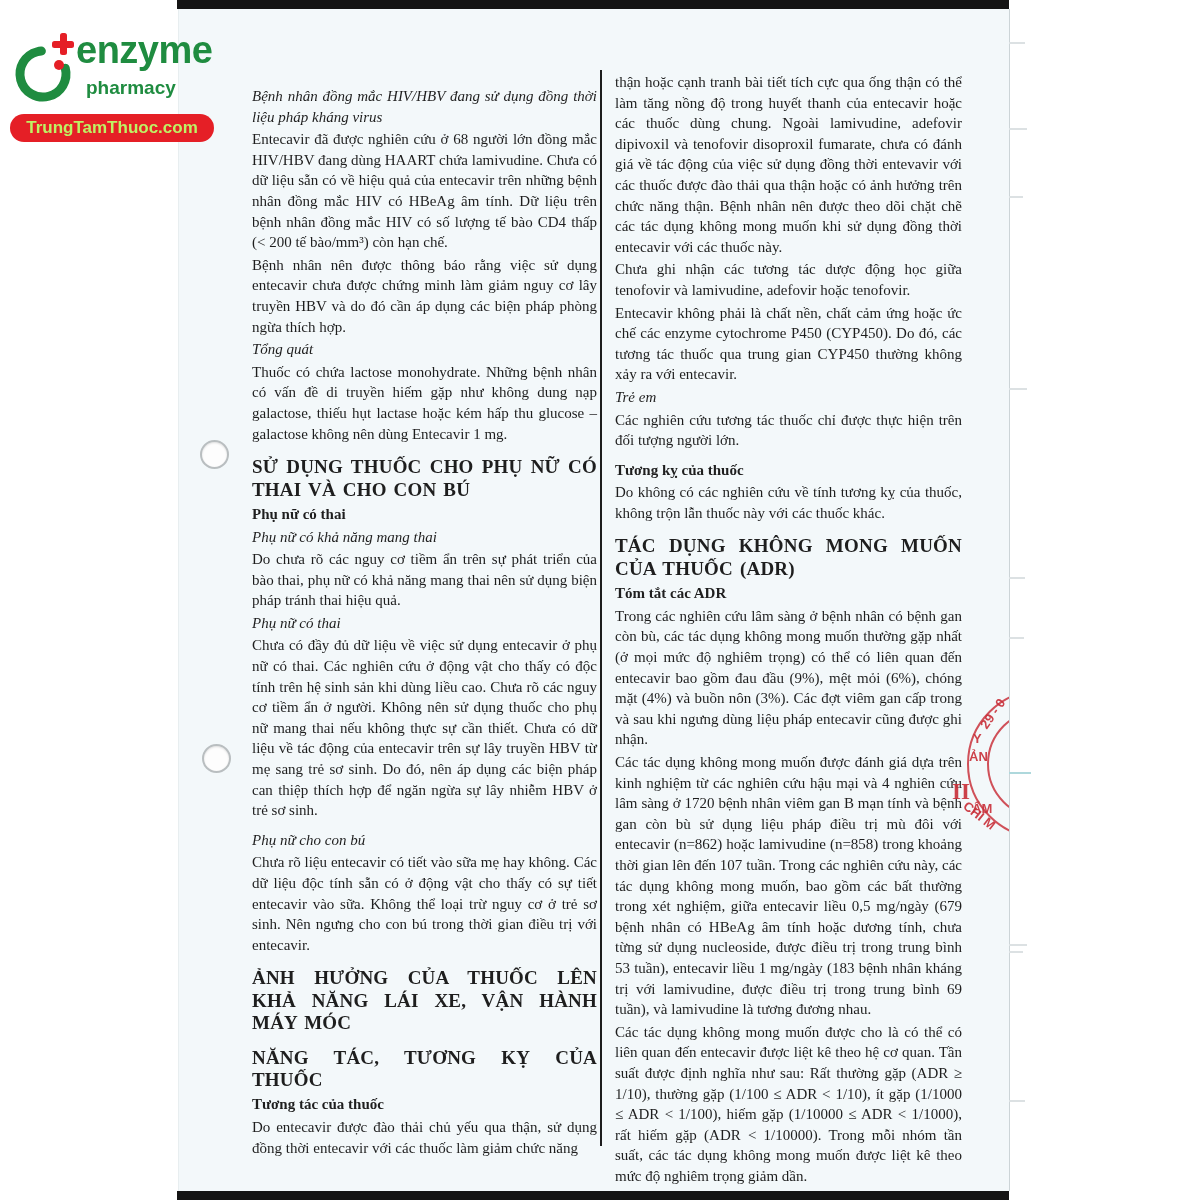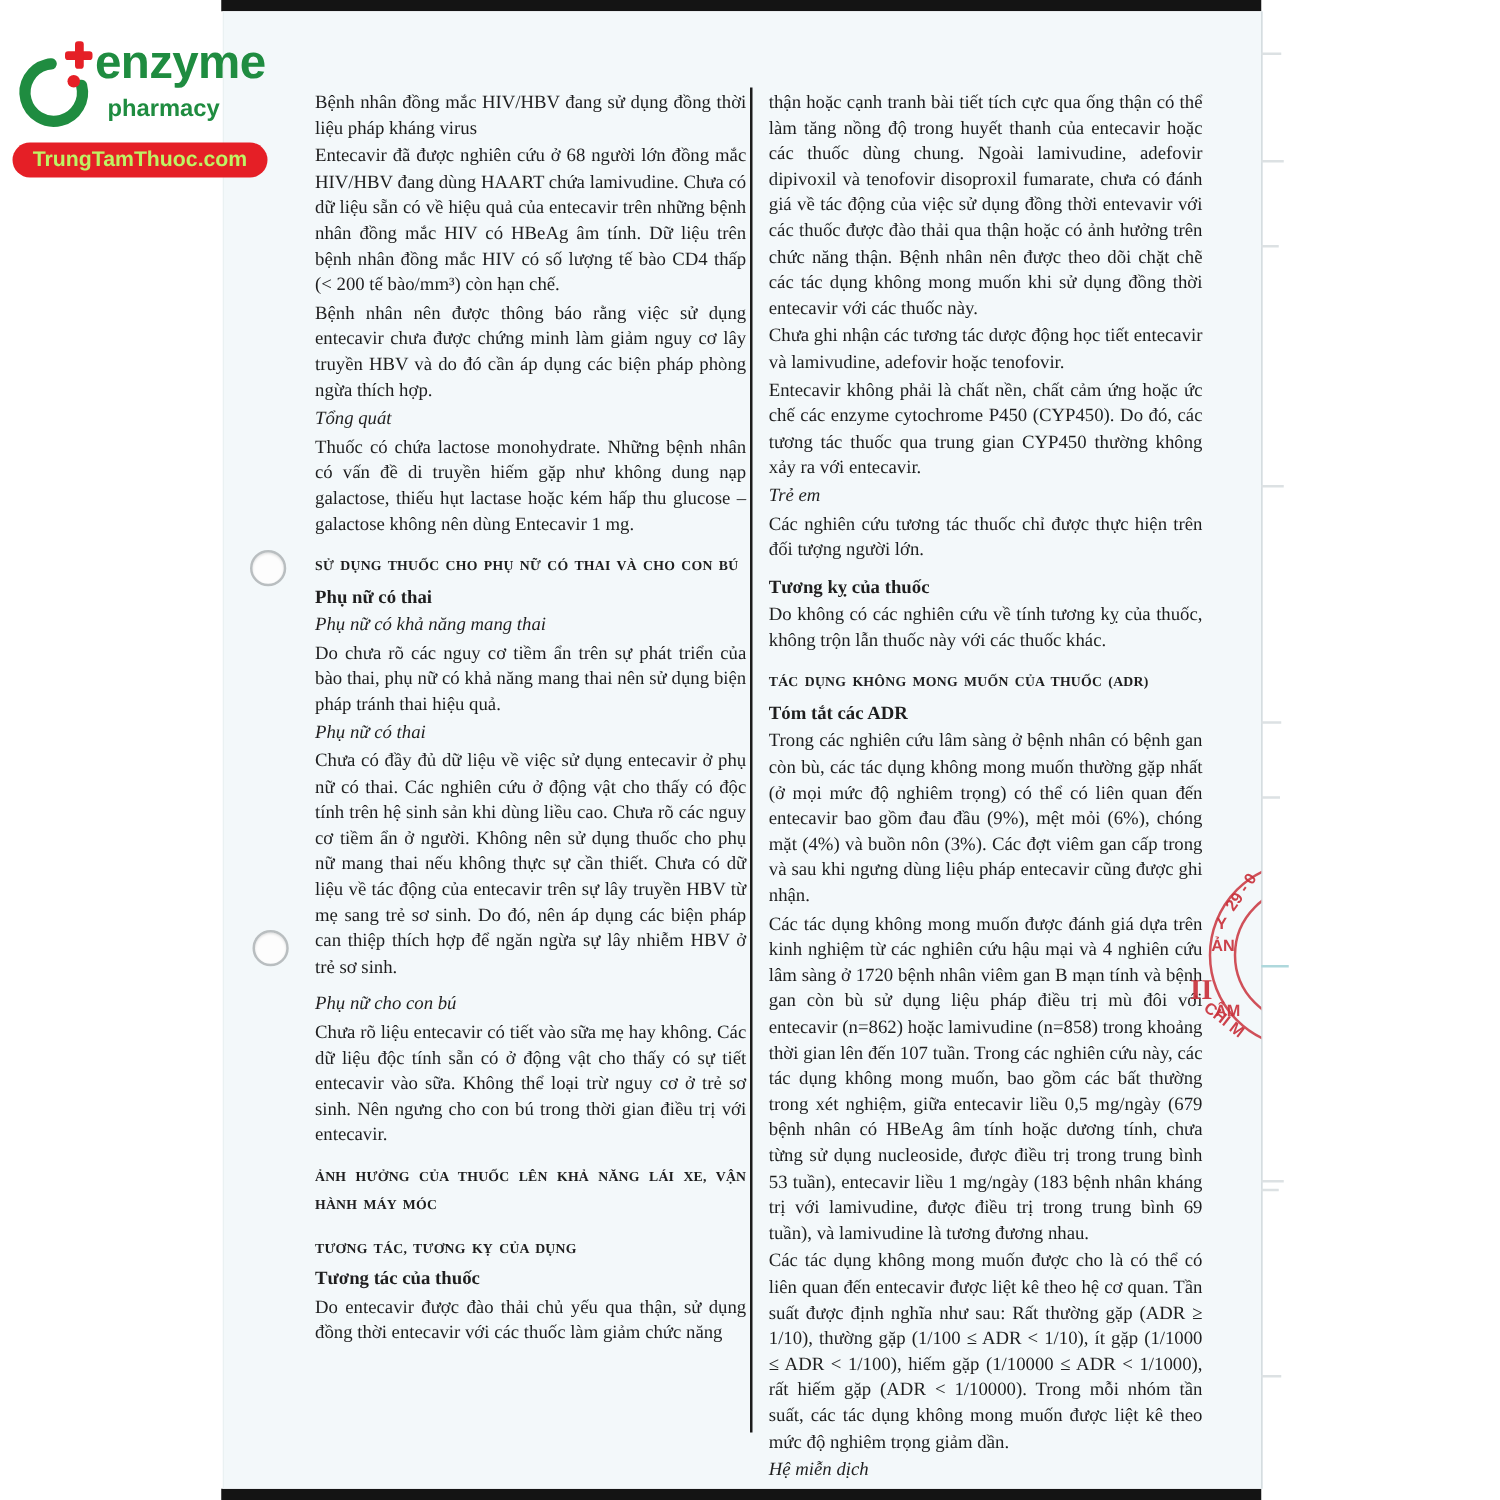--- a/index.html
+++ b/index.html
@@ -14,23 +14,23 @@
   .hole{position:absolute;width:25px;height:25px;border-radius:50%;
         background:#fdfdfd;border:2px solid #b9bec0;box-shadow:0 1px 2px rgba(0,0,0,.12) inset;}
   .hole-1{left:22px;top:431px;}
   .hole-2{left:24px;top:735px;}
   .divider{position:absolute;left:422px;top:61px;width:2px;height:1076px;background:#1d1d1d;}
   .col{position:absolute;top:63px;font-size:15px;line-height:20.6px;}
   .col-left{left:74px;width:345px;}
   .col-right{left:437px;width:347px;}
   .blk{margin:0 0 2px 0;}
   .t-p{text-align:justify;}
-  .t-pi{text-align:justify;}
+  .t-pi{text-align:justify;font-style:italic;margin-top:14px;}
   .t-i{font-style:italic;}
-  .t-h1{font-weight:700;font-size:11px;line-height:22.4px;text-align:justify;
+  .t-h1{font-weight:700;font-size:19px;line-height:22.4px;text-align:justify;
         word-spacing:2px;letter-spacing:.2px;margin-top:12px;margin-bottom:3px;}
   .t-h2{font-weight:700;}
   .gapped{margin-top:9px;}
   
   .logo{position:absolute;left:10px;top:31px;width:235px;height:118px;}
   .cmark{position:absolute;left:2px;top:11px;width:62px;height:62px;}
   .plus{position:absolute;left:42px;top:2px;width:22px;height:22px;}
   .plus i{position:absolute;background:var(--logo-red);border-radius:2.5px;display:block;}
   .plus i.h{left:0;top:7.5px;width:22px;height:7px;}
   .plus i.v{left:7.5px;top:0;width:7px;height:22px;}
@@ -79,27 +79,27 @@
         <div class="blk t-p">Thuốc có chứa lactose monohydrate. Những bệnh nhân có vấn đề di truyền hiếm gặp như không dung nạp galactose, thiếu hụt lactase hoặc kém hấp thu glucose – galactose không nên dùng Entecavir 1 mg.</div>
         <div class="blk t-h1">SỬ DỤNG THUỐC CHO PHỤ NỮ CÓ THAI VÀ CHO CON BÚ</div>
         <div class="blk t-h2">Phụ nữ có thai</div>
         <div class="blk t-i">Phụ nữ có khả năng mang thai</div>
         <div class="blk t-p">Do chưa rõ các nguy cơ tiềm ẩn trên sự phát triển của bào thai, phụ nữ có khả năng mang thai nên sử dụng biện pháp tránh thai hiệu quả.</div>
         <div class="blk t-i">Phụ nữ có thai</div>
         <div class="blk t-p">Chưa có đầy đủ dữ liệu về việc sử dụng entecavir ở phụ nữ có thai. Các nghiên cứu ở động vật cho thấy có độc tính trên hệ sinh sản khi dùng liều cao. Chưa rõ các nguy cơ tiềm ẩn ở người. Không nên sử dụng thuốc cho phụ nữ mang thai nếu không thực sự cần thiết. Chưa có dữ liệu về tác động của entecavir trên sự lây truyền HBV từ mẹ sang trẻ sơ sinh. Do đó, nên áp dụng các biện pháp can thiệp thích hợp để ngăn ngừa sự lây nhiễm HBV ở trẻ sơ sinh.</div>
         <div class="blk t-i gapped">Phụ nữ cho con bú</div>
         <div class="blk t-p">Chưa rõ liệu entecavir có tiết vào sữa mẹ hay không. Các dữ liệu độc tính sẵn có ở động vật cho thấy có sự tiết entecavir vào sữa. Không thể loại trừ nguy cơ ở trẻ sơ sinh. Nên ngưng cho con bú trong thời gian điều trị với entecavir.</div>
         <div class="blk t-h1">ẢNH HƯỞNG CỦA THUỐC LÊN KHẢ NĂNG LÁI XE, VẬN HÀNH MÁY MÓC</div>
-        <div class="blk t-h1">TƯƠNG TÁC, TƯƠNG KỴ CỦA DỤNG</div>
+        <div class="blk t-h1">NĂNG TÁC, TƯƠNG KỴ CỦA THUỐC</div>
         <div class="blk t-h2">Tương tác của thuốc</div>
         <div class="blk t-p">Do entecavir được đào thải chủ yếu qua thận, sử dụng đồng thời entecavir với các thuốc làm giảm chức năng</div>
       </div>
     <div class="col col-right">
         <div class="blk t-p">thận hoặc cạnh tranh bài tiết tích cực qua ống thận có thể làm tăng nồng độ trong huyết thanh của entecavir hoặc các thuốc dùng chung. Ngoài lamivudine, adefovir dipivoxil và tenofovir disoproxil fumarate, chưa có đánh giá về tác động của việc sử dụng đồng thời entevavir với các thuốc được đào thải qua thận hoặc có ảnh hưởng trên chức năng thận. Bệnh nhân nên được theo dõi chặt chẽ các tác dụng không mong muốn khi sử dụng đồng thời entecavir với các thuốc này.</div>
-        <div class="blk t-p">Chưa ghi nhận các tương tác dược động học tiết entecavir và lamivudine, adefovir hoặc tenofovir.</div>
+        <div class="blk t-p">Chưa ghi nhận các tương tác dược động học giữa tenofovir và lamivudine, adefovir hoặc tenofovir.</div>
         <div class="blk t-p">Entecavir không phải là chất nền, chất cảm ứng hoặc ức chế các enzyme cytochrome P450 (CYP450). Do đó, các tương tác thuốc qua trung gian CYP450 thường không xảy ra với entecavir.</div>
         <div class="blk t-i">Trẻ em</div>
         <div class="blk t-p">Các nghiên cứu tương tác thuốc chỉ được thực hiện trên đối tượng người lớn.</div>
         <div class="blk t-h2 gapped">Tương kỵ của thuốc</div>
         <div class="blk t-p">Do không có các nghiên cứu về tính tương kỵ của thuốc, không trộn lẫn thuốc này với các thuốc khác.</div>
         <div class="blk t-h1">TÁC DỤNG KHÔNG MONG MUỐN CỦA THUỐC (ADR)</div>
         <div class="blk t-h2">Tóm tắt các ADR</div>
         <div class="blk t-p">Trong các nghiên cứu lâm sàng ở bệnh nhân có bệnh gan còn bù, các tác dụng không mong muốn thường gặp nhất (ở mọi mức độ nghiêm trọng) có thể có liên quan đến entecavir bao gồm đau đầu (9%), mệt mỏi (6%), chóng mặt (4%) và buồn nôn (3%). Các đợt viêm gan cấp trong và sau khi ngưng dùng liệu pháp entecavir cũng được ghi nhận.</div>
         <div class="blk t-p">Các tác dụng không mong muốn được đánh giá dựa trên kinh nghiệm từ các nghiên cứu hậu mại và 4 nghiên cứu lâm sàng ở 1720 bệnh nhân viêm gan B mạn tính và bệnh gan còn bù sử dụng liệu pháp điều trị mù đôi với entecavir (n=862) hoặc lamivudine (n=858) trong khoảng thời gian lên đến 107 tuần. Trong các nghiên cứu này, các tác dụng không mong muốn, bao gồm các bất thường trong xét nghiệm, giữa entecavir liều 0,5 mg/ngày (679 bệnh nhân có HBeAg âm tính hoặc dương tính, chưa từng sử dụng nucleoside, được điều trị trong trung bình 53 tuần), entecavir liều 1 mg/ngày (183 bệnh nhân kháng trị với lamivudine, được điều trị trong trung bình 69 tuần), và lamivudine là tương đương nhau.</div>
         <div class="blk t-p">Các tác dụng không mong muốn được cho là có thể có liên quan đến entecavir được liệt kê theo hệ cơ quan. Tần suất được định nghĩa như sau: Rất thường gặp (ADR ≥ 1/10), thường gặp (1/100 ≤ ADR &lt; 1/10), ít gặp (1/1000 ≤ ADR &lt; 1/100), hiếm gặp (1/10000 ≤ ADR &lt; 1/1000), rất hiếm gặp (ADR &lt; 1/10000). Trong mỗi nhóm tần suất, các tác dụng không mong muốn được liệt kê theo mức độ nghiêm trọng giảm dần.</div>

